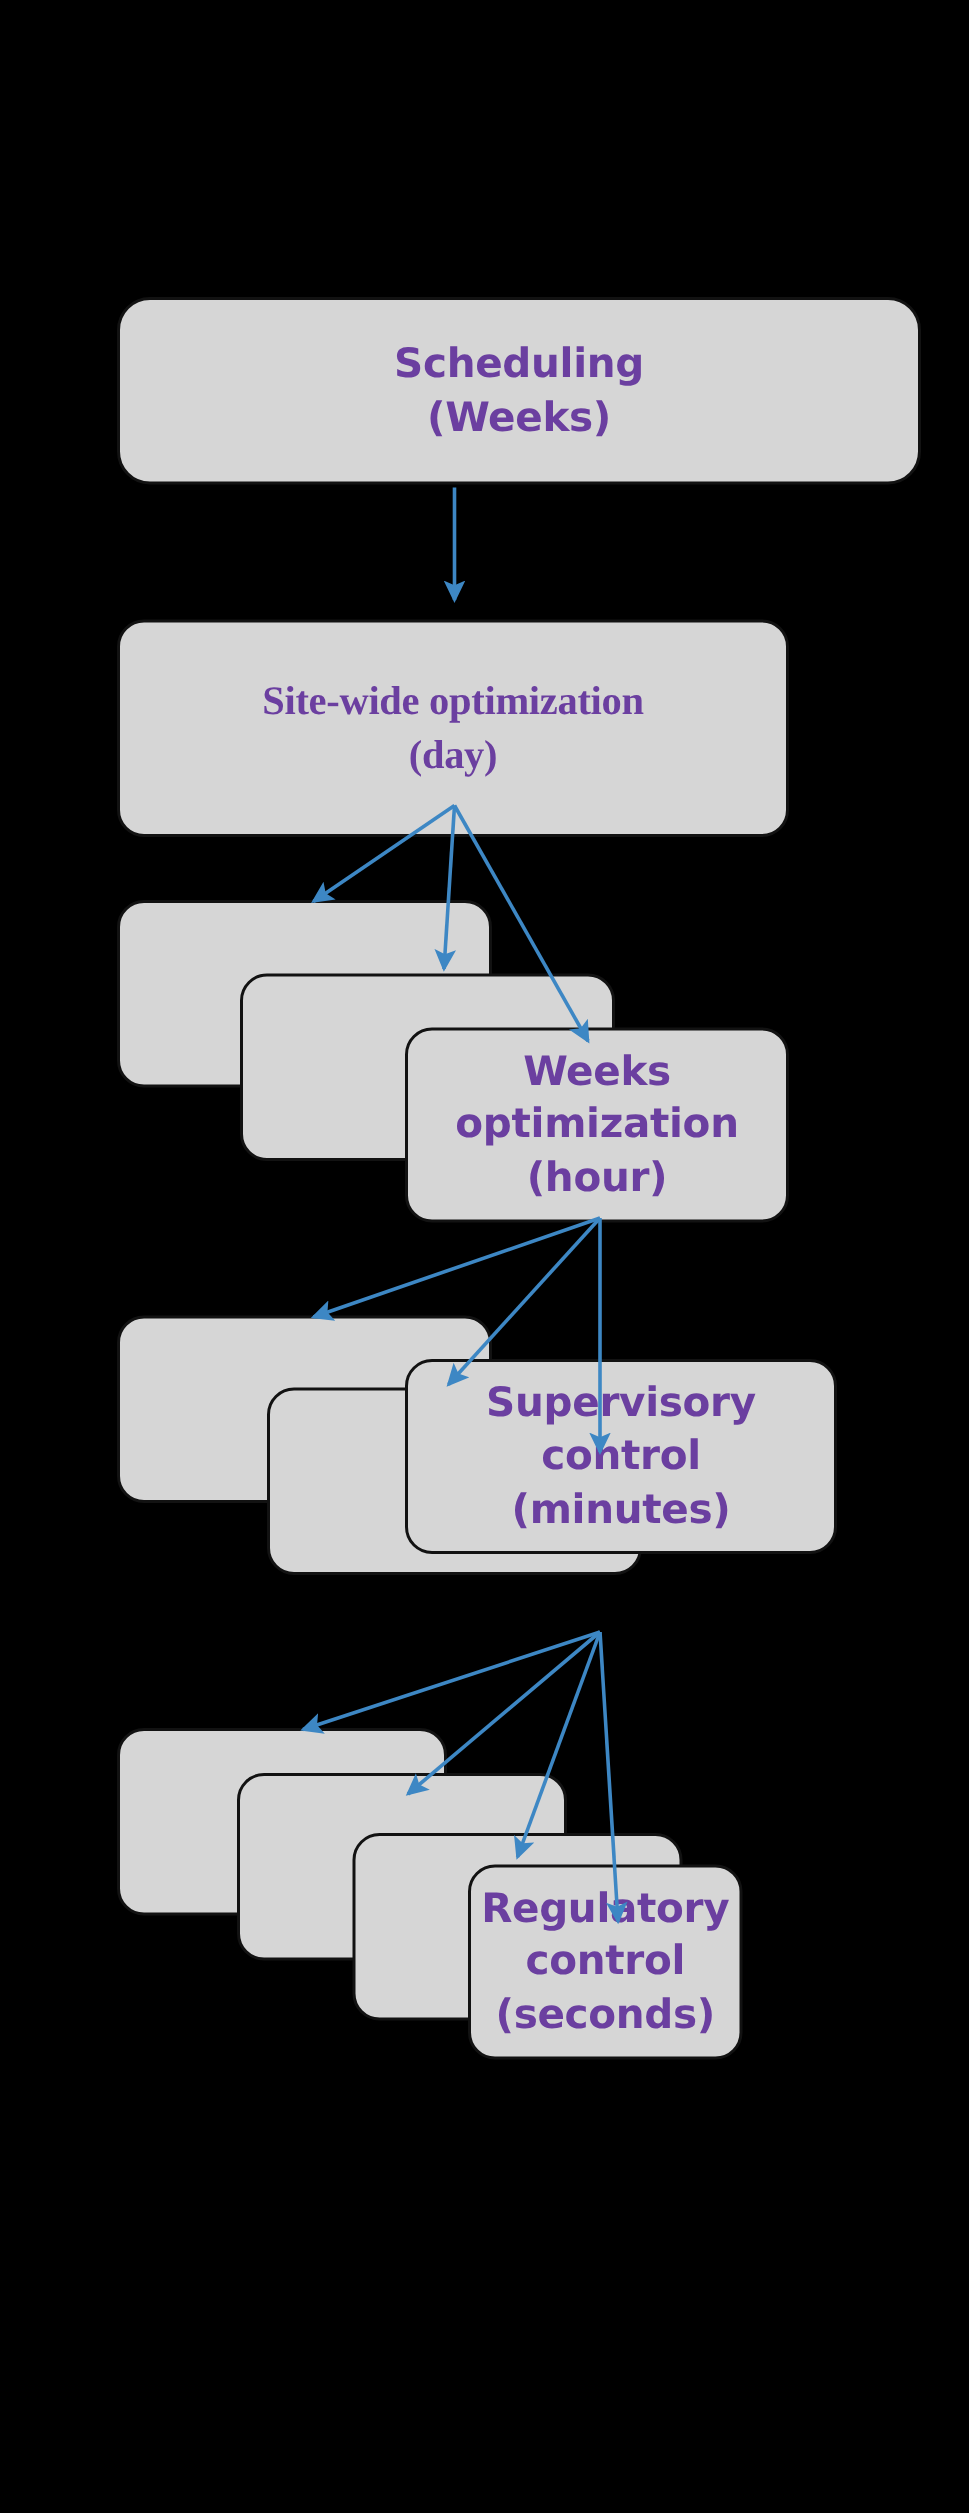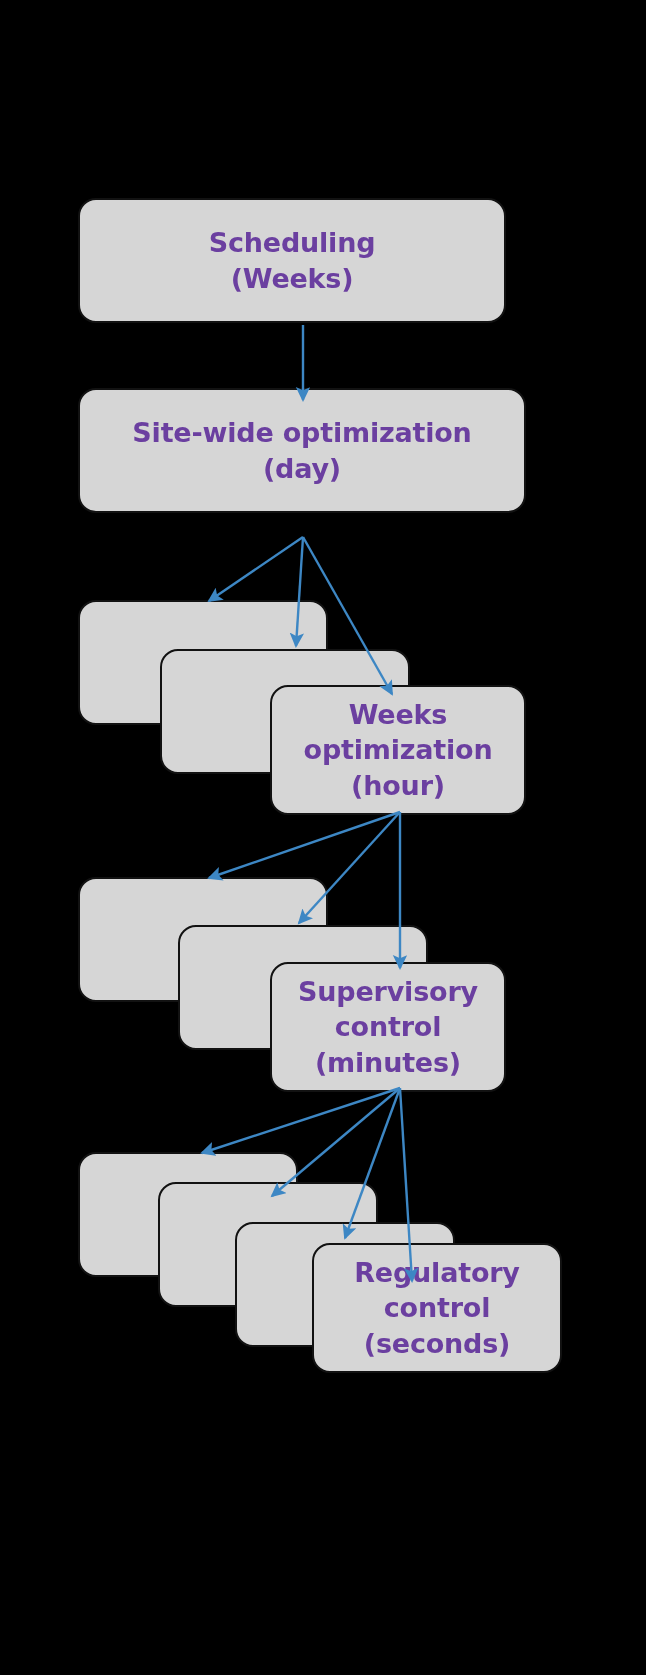--- a/index.html
+++ b/index.html
@@ -69,38 +69,38 @@
     <line x1="400" y1="812" x2="209" y2="878" stroke="#3D87C4" stroke-width="2.4" marker-end="url(#arrowhead)"></line>
     <line x1="400" y1="812" x2="299" y2="923" stroke="#3D87C4" stroke-width="2.4" marker-end="url(#arrowhead)"></line>
     <line x1="400" y1="812" x2="400" y2="968" stroke="#3D87C4" stroke-width="2.4" marker-end="url(#arrowhead)"></line>
 
     <line x1="400" y1="1088" x2="202" y2="1153" stroke="#3D87C4" stroke-width="2.4" marker-end="url(#arrowhead)"></line>
     <line x1="400" y1="1088" x2="272" y2="1196" stroke="#3D87C4" stroke-width="2.4" marker-end="url(#arrowhead)"></line>
     <line x1="400" y1="1088" x2="345" y2="1238" stroke="#3D87C4" stroke-width="2.4" marker-end="url(#arrowhead)"></line>
     <line x1="400" y1="1088" x2="412" y2="1281" stroke="#3D87C4" stroke-width="2.4" marker-end="url(#arrowhead)"></line>
   </svg>
 
-  <div class="card lvl-front" style="left:78px; top:198px; width:428px; height:125px;">Scheduling
+  <div class="card lvl-front" style="left:78px; top:198px; width:536px; height:125px;border-radius:22px;">Scheduling
 (Weeks)</div>
 
-  <div class="card lvl-front" style="left:78px; top:388px; width:448px; height:125px;">Site-wide optimization
+  <div class="card lvl-front" style="left:78px; top:413px; width:448px; height:145px;font-family:Liberation Serif, serif;">Site-wide optimization
 (day)</div>
 
   <div class="card ghost lvl-back" style="left:78px; top:600px; width:250px; height:125px;"></div>
   <div class="card ghost lvl-mid" style="left:160px; top:649px; width:250px; height:125px;"></div>
   <div class="card lvl-front" style="left:270px; top:685px; width:256px; height:130px;">Weeks
 optimization
 (hour)</div>
 
   <div class="card ghost lvl-back" style="left:78px; top:877px; width:250px; height:125px;"></div>
   <div class="card ghost lvl-mid" style="left:178px; top:925px; width:250px; height:125px;"></div>
-  <div class="card lvl-front" style="left:270px; top:962px; width:236px; height:130px;">Supervisory
+  <div class="card lvl-front" style="left:270px; top:906px; width:288px; height:130px;">Supervisory
 control
 (minutes)</div>
 
   <div class="card ghost lvl-back2" style="left:78px; top:1152px; width:220px; height:125px;"></div>
   <div class="card ghost lvl-back" style="left:158px; top:1182px; width:220px; height:125px;"></div>
   <div class="card ghost lvl-mid" style="left:235px; top:1222px; width:220px; height:125px;"></div>
-  <div class="card lvl-front" style="left:312px; top:1243px; width:250px; height:130px;">Regulatory
+  <div class="card lvl-front" style="left:312px; top:1243px; width:183px; height:130px;">Regulatory
 control
 (seconds)</div>
 
 </div>
 
 </body></html>

